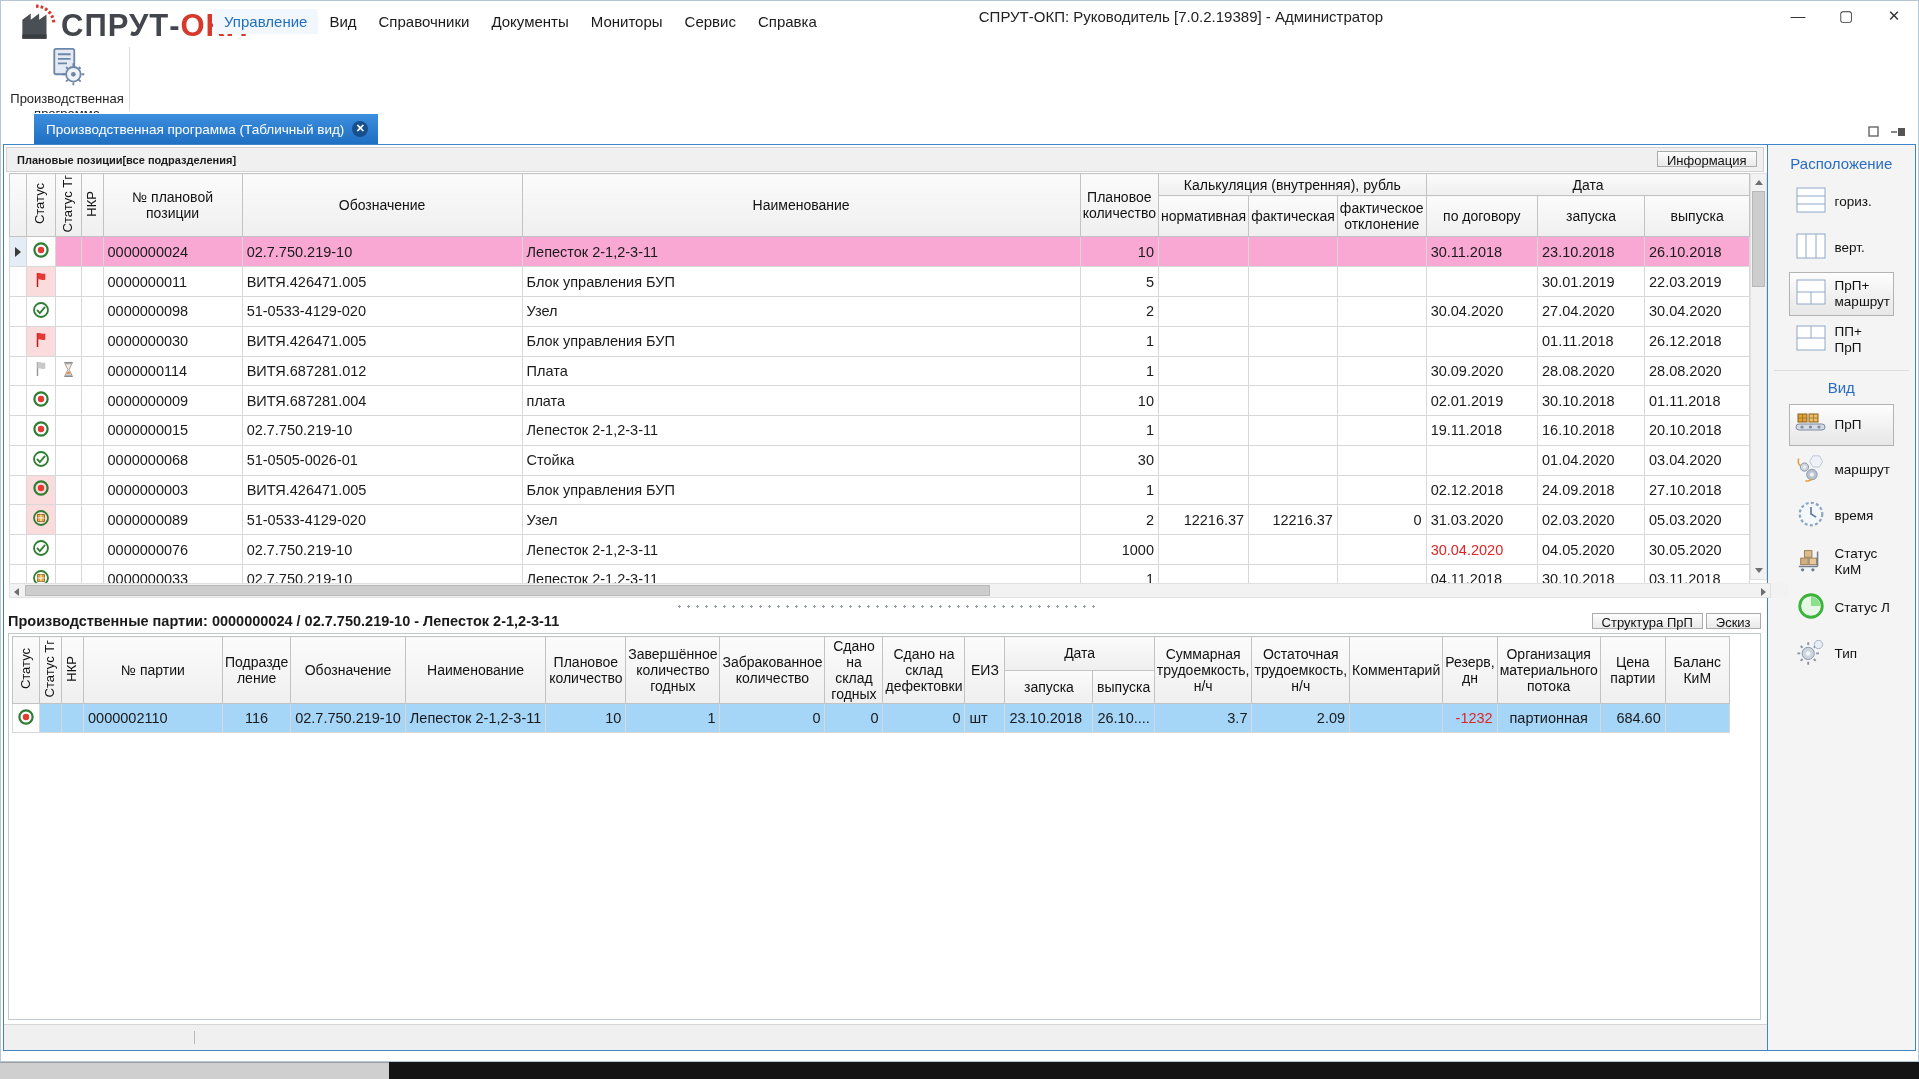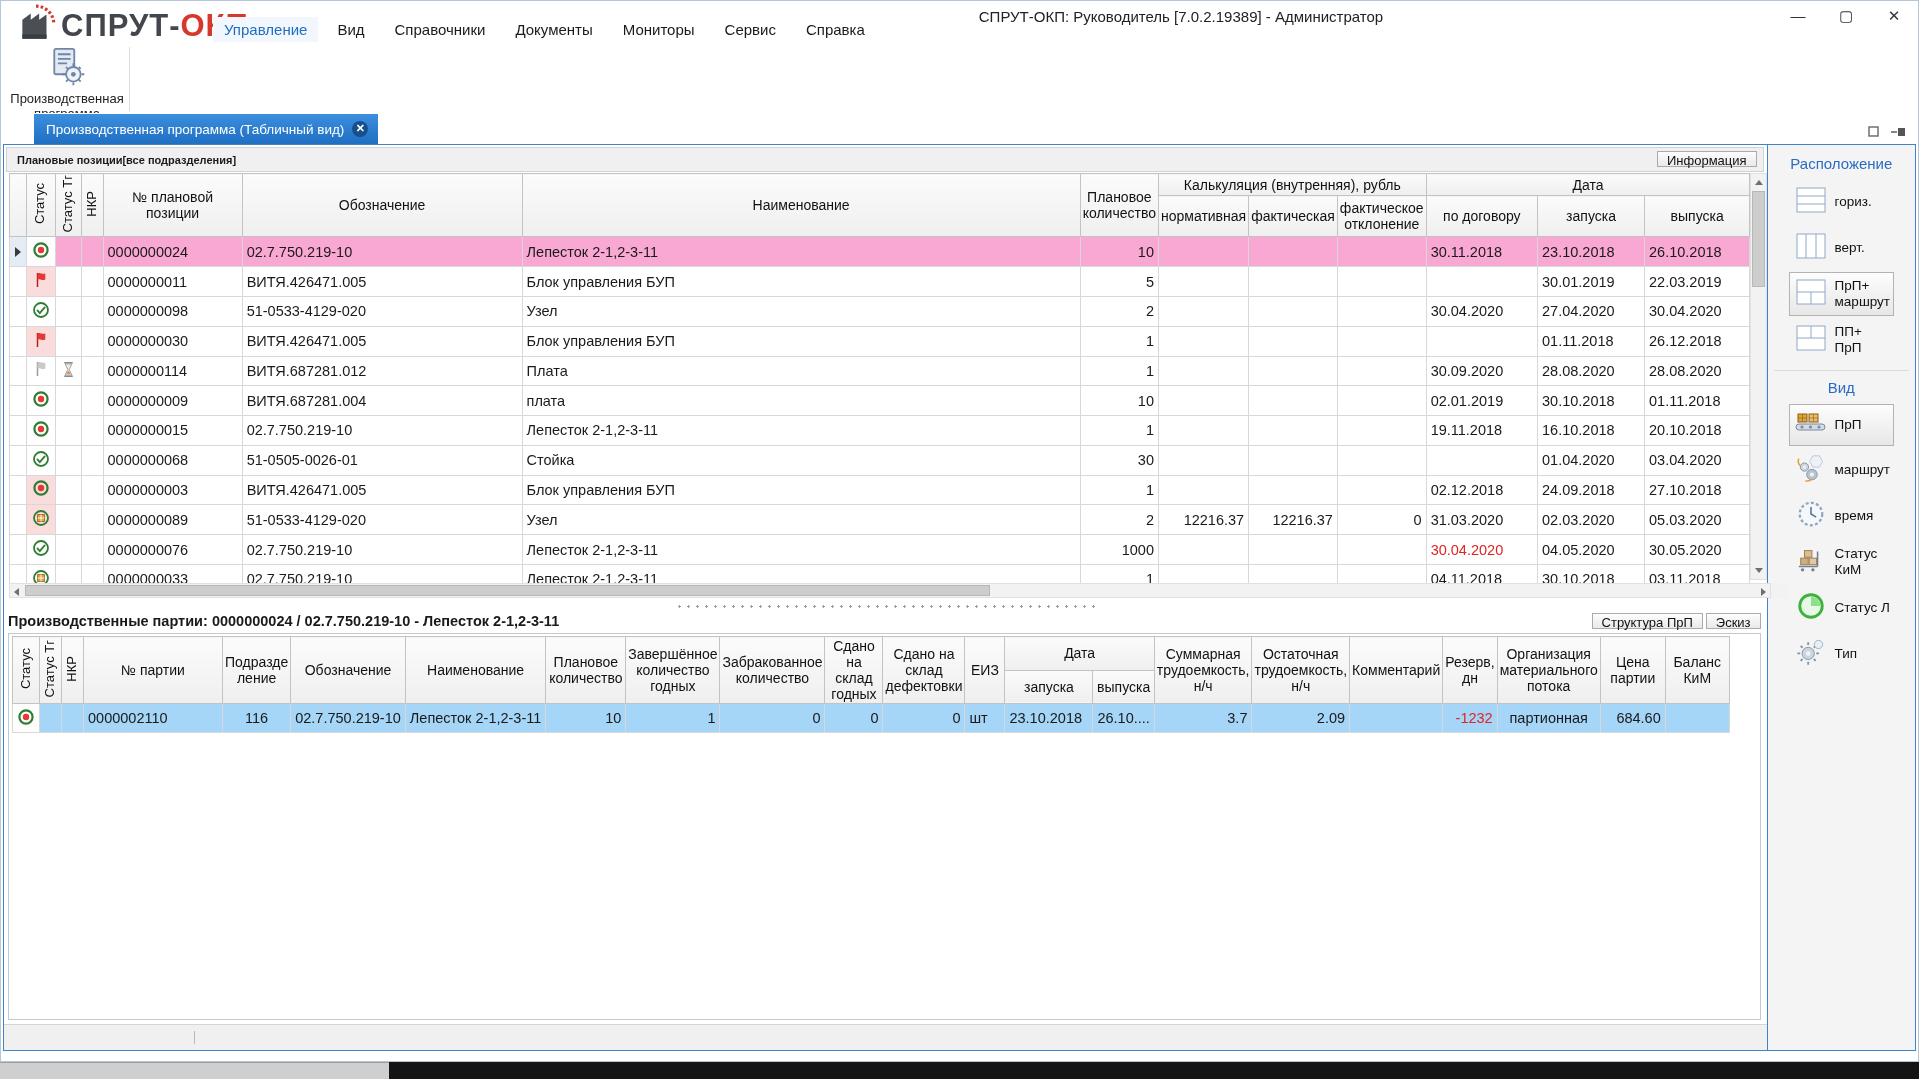--- a/index.html
+++ b/index.html
@@ -5,21 +5,21 @@
   * { box-sizing: border-box; margin: 0; padding: 0; }
   html,body { width:1919px; height:1079px; overflow:hidden; background:#000;
               font-family:"Liberation Sans", sans-serif; color:#1a1a1a; }
   .app { position:relative; width:1919px; height:1062px; background:#fff; border:1px solid #b7c6d4; }
 
   
   .topstrip { position:absolute; top:0; left:0; right:0; height:46px; background:#fff; }
   .logo { position:absolute; left:14px; top:2px; display:flex; align-items:center; }
   .logo-text { font-size:31px; font-weight:bold; letter-spacing:1px; margin-left:4px; }
   .logo-p1 { color:#43474d;text-align:right; } .logo-p2 { color:#d6382b; }
-  .menu { position:absolute; left:212px; top:16px; display:flex; gap:8px; }
+  .menu { position:absolute; left:212px; top:8px; display:flex; }
   .menu-item { padding:4px 11px; font-size:15px; color:#1a1a1a; cursor:default; }
   .menu-item.active { color:#1f6ec0; background:#f2f7fd; }
   .win-title { position:absolute; left:970px; top:7px; width:420px; text-align:center; font-size:15px; color:#222; }
   .win-controls { position:absolute; right:8px; top:2px; display:flex; gap:16px; }
   .win-btn { width:32px; height:26px; text-align:center; font-size:15px; line-height:26px; color:#333; }
 
   
   .toolbar { position:absolute; top:46px; left:0; right:0; height:66px; background:#fff; }
   .tool-btn { position:absolute; left:8px; top:0; width:116px; height:64px; text-align:center; cursor:default; }
   .tool-btn .tlabel { font-size:13px; line-height:1.15; color:#222; margin-top:1px; }

